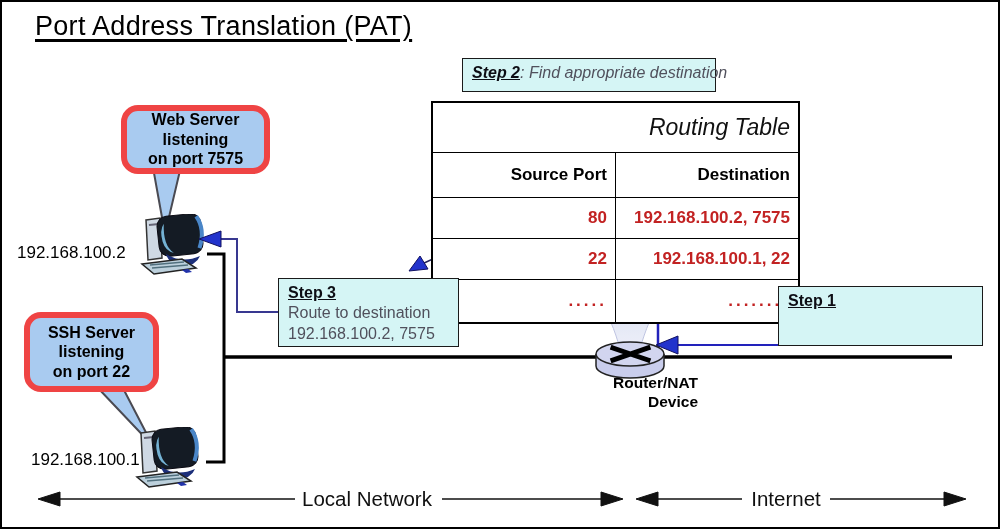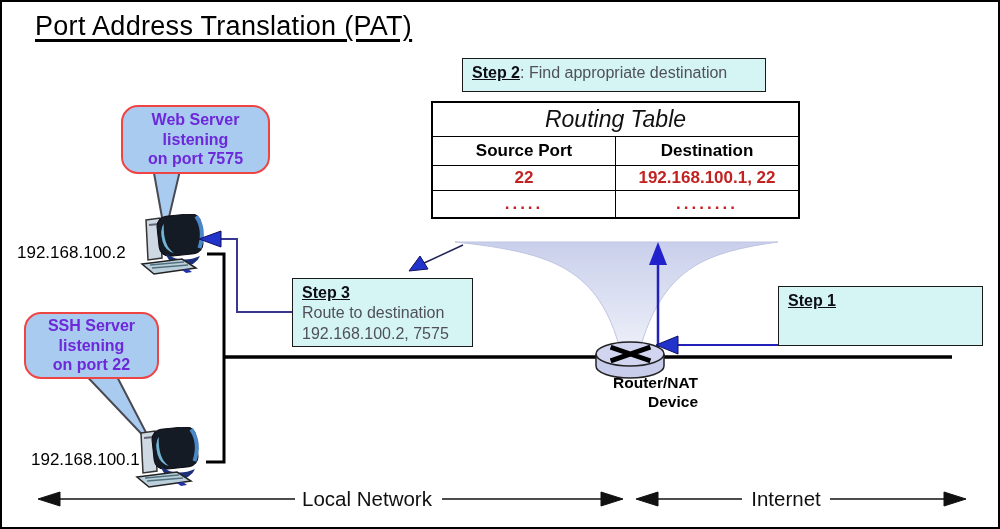--- a/index.html
+++ b/index.html
@@ -15,42 +15,42 @@
     left:33px; top:9px; font-size:27px; font-weight:normal; color:#000;
     text-decoration:underline; text-decoration-thickness:2.5px; text-underline-offset:4px;
     letter-spacing:0.3px;
   }
 
   .callout{
     background:#d5f5f5; border:1.5px solid #1a1a1a; box-sizing:border-box;
     padding:4px 9px; font-size:16px; line-height:1.28; color:#50505c;
   }
   .step-label{font-weight:bold; text-decoration:underline; color:#0d0d14;}
-  #step2-box{left:460px; top:56px; width:304px; height:34px; white-space:nowrap;}
-  #step3-box{left:290px; top:276px; width:181px; height:69px;}
+  #step2-box{left:460px; top:56px; width:254px; height:34px; white-space:nowrap;font-style:italic;}
+  #step3-box{left:276px; top:276px; width:181px; height:69px;}
   #step1-box{left:776px; top:284px; width:205px; height:60px;}
 
   #routing-table{
     left:429px; top:99px; width:369px; border-collapse:collapse; table-layout:fixed;
     background:#fff; border:2px solid #000;
   }
-  #routing-table td, #routing-table th{border:1.5px solid #000; text-align:center; padding:0;}
+  #routing-table td, #routing-table th{border:1.5px solid #000; text-align:right; padding:8px;}
   .rt-title{font-style:italic; font-weight:normal; font-size:23px; height:33px; color:#111;}
   .rt-head th{font-size:17px; font-weight:bold; height:28px; color:#000;}
   .rt-row td{font-size:17px; font-weight:bold; height:24px; color:#c22222;}
   .rt-dots td{letter-spacing:3px; height:26px;}
   .col-src{width:130px;} .col-dst{width:238px;}
 
   .bubble{
-    background:#a9cbf0; border:2px solid #ef4444; border-radius:17px;
+    background:#a9cbf0; border:6px solid #ef4444; border-radius:17px;
     display:flex; align-items:center; justify-content:center; text-align:center;
-    font-weight:bold; font-size:16px; color:#6d28d9; line-height:1.22; box-sizing:border-box;
+    font-weight:bold; font-size:16px; color:#000000; line-height:1.22; box-sizing:border-box;
   }
   #bubble-web{left:119px; top:103px; width:149px; height:69px;}
-  #bubble-ssh{left:22px;  top:310px; width:135px; height:67px;}
+  #bubble-ssh{left:22px;  top:310px; width:135px; height:80px;}
 
   .ip-label{font-size:17px; color:#000;}
   #ip-web{left:15px; top:241px;}
   #ip-ssh{left:29px; top:448px;}
 
   #router-label{
     left:560px; top:371px; width:136px; text-align:right;
     font-weight:bold; font-size:15.5px; color:#000; line-height:1.25;
   }
 
@@ -149,20 +149,24 @@
   <table id="routing-table" class="abs">
     <tbody>
         <tr>
           <td class="rt-title" colspan="2">Routing Table</td>
         </tr>
     <tr class="rt-head">
       <th class="col-src">Source Port</th>
       <th class="col-dst">Destination</th>
     </tr>
     <tr class="rt-row">
+      <td>80</td>
+      <td>192.168.100.2, 7575</td>
+    </tr>
+    <tr class="rt-row">
       <td>22</td>
       <td>192.168.100.1, 22</td>
     </tr>
     <tr class="rt-row rt-dots">
       <td>.....</td>
       <td>........</td>
     </tr>
   </tbody>
     </table>
 

